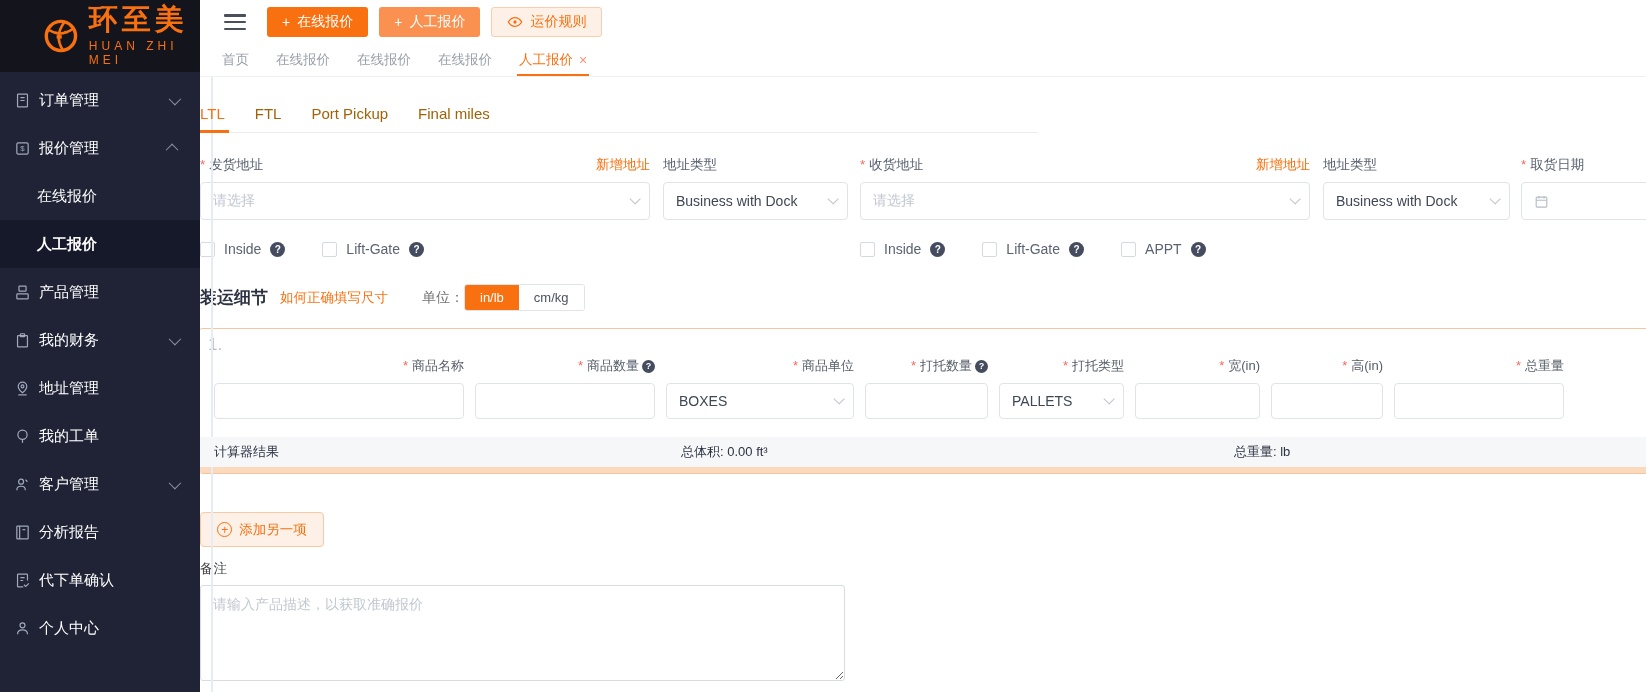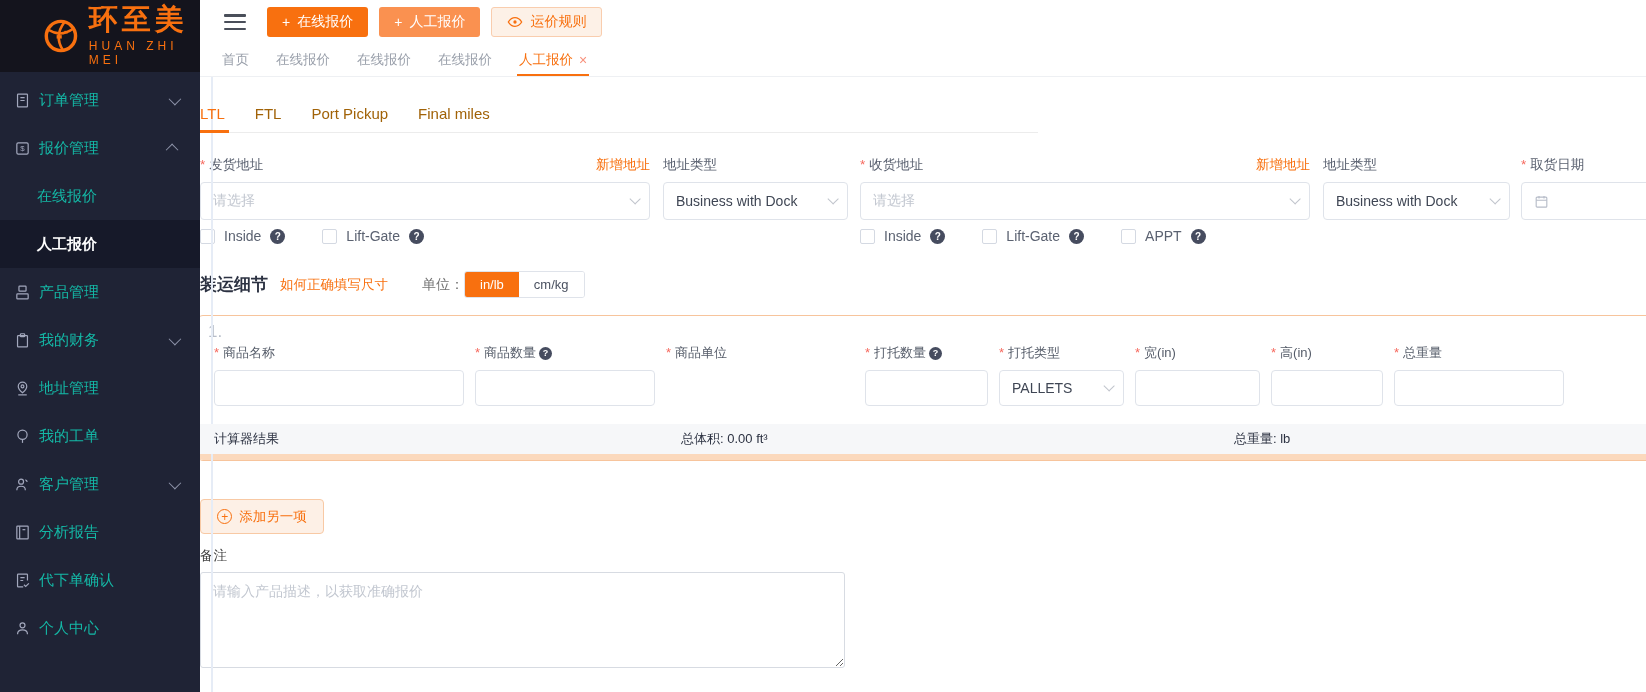--- a/index.html
+++ b/index.html
@@ -6,21 +6,21 @@
   html,body { width:1646px; height:692px; overflow:hidden; }
   body { display:flex; font-family:"Liberation Sans", sans-serif; background:#fff; }
 
   
   .sidebar { width:200px; flex-shrink:0; background:#1f2335; display:flex; flex-direction:column; }
   .logo { height:72px; background:#14141d; display:flex; align-items:center; padding-left:42px; gap:9px; flex-shrink:0; }
   .logo-text { display:flex; flex-direction:column; }
   .logo-cn { color:#f8700f; font-size:29px; font-weight:bold; letter-spacing:4px; line-height:1; }
   .logo-en { color:#f8700f; font-size:12px; letter-spacing:4px; margin-top:5px; }
   .side-menu { flex:1; padding-top:4px; }
-  .side-item { height:48px; display:flex; align-items:center; padding-left:14px; color:#14b8a6; font-size:15px; cursor:pointer; position:relative; }
+  .side-item { height:48px; display:flex; align-items:center; padding-left:14px; color:#ffffff; font-size:15px; cursor:pointer; position:relative; }
   .side-item .side-icon { width:17px; height:17px; margin-right:8px; display:flex; align-items:center; justify-content:center; flex-shrink:0; }
   .side-item .side-icon svg { width:17px; height:17px; }
   .side-item.child { padding-left:37px; }
   .side-item.active { background:#161929; color:#ffffff; font-weight:bold; }
   .side-chev { margin-left:auto; margin-right:22px; width:9px; height:9px; border-right:1.6px solid #8f95ab; border-bottom:1.6px solid #8f95ab; }
   .side-chev.down { transform:rotate(45deg) translateY(-2px); }
   .side-chev.up { transform:rotate(-135deg) translateY(-2px); }
 
   
   .right { flex:1; display:flex; flex-direction:column; min-width:0; background:#fff; }
@@ -60,42 +60,42 @@
   .c3 { width:450px; margin-left:12px; }
   .c4 { width:187px; margin-left:13px; }
   .c5 { width:200px; margin-left:11px; }
   .sel, .inp { height:38px; border:1px solid #dfe3ea; border-radius:4px; background:#fff; display:flex; align-items:center; padding:0 12px; font-size:14px; cursor:pointer; }
   .sel .ph { color:#c2c7d0; }
   .sel .val { color:#3f4654; }
   .caret { margin-left:auto; width:8px; height:8px; border-right:1.5px solid #c0c4cc; border-bottom:1.5px solid #c0c4cc; transform:rotate(45deg) translateY(-3px); flex-shrink:0; }
   .cal-svg { width:15px; height:15px; flex-shrink:0; }
 
   
-  .opt-row { display:flex; margin-top:8px; }
+  .opt-row { display:flex; margin-top:21px; }
   .opt-group { display:flex; gap:37px; }
   .opt-group.left { width:660px; flex-shrink:0; }
   .opt { display:flex; align-items:center; gap:9px; font-size:14px; color:#5b6271; cursor:pointer; }
   .cb { width:15px; height:15px; border:1px solid #d4d9e2; border-radius:2px; background:#fff; flex-shrink:0; }
   .qmark { width:15px; height:15px; border-radius:50%; background:#464c5f; color:#fff; font-size:10px; display:flex; align-items:center; justify-content:center; font-weight:bold; }
 
   
   .ship-head { margin-top:27px; display:flex; align-items:center; }
   .ship-title { font-size:17px; font-weight:bold; color:#2c3242; }
   .ship-help { font-size:13.5px; color:#f8700f; margin-left:12px; cursor:pointer; }
   .unit-label { font-size:14px; color:#737373; margin-left:34px; }
   .unit-toggle { display:flex; border:1px solid #dfe3ea; border-radius:3px; overflow:hidden; height:27px; }
   .useg { padding:0 15px; font-size:13px; display:flex; align-items:center; cursor:pointer; color:#4a5160; background:#fff; }
   .useg.active { background:#f8700f; color:#fff; }
 
   
   .item-card { margin-top:17px; margin-left:-3px; width:1600px; border:1px solid #f7c49c; border-radius:6px; background:#fff; overflow:hidden; }
   .item-no { color:#b7bdc9; font-size:17px; padding:6px 0 0 10px; }
   .fields { display:flex; padding:0 16px; margin-top:2px; }
   .fld { flex-shrink:0; margin-right:11px; }
-  .fld .flbl { font-size:13px; color:#555c69; height:18px; display:flex; align-items:center; gap:3px; white-space:nowrap; }
+  .fld .flbl { font-size:13px; color:#555c69; height:18px; display:flex; align-items:center; gap:3px; white-space:nowrap;justify-content:flex-end; }
   .fld .finp { margin-top:8px; height:36px; }
   .fld .qmark { width:13px; height:13px; font-size:9px; }
   .w0{width:250px}.w1{width:180px}.w2{width:188px}.w3{width:123px}.w4{width:125px}.w5{width:112px}.w6{width:125px}.w7{width:112px}.w8{width:170px}
   .calc-bar { margin-top:18px; height:30px; background:#f6f7f9; position:relative; font-size:13px; color:#2c3242; }
   .calc-bar span { position:absolute; top:50%; transform:translateY(-50%); white-space:nowrap; }
   .calc-result { left:16px; }
   .calc-volume { left:483px; }
   .calc-weight { left:1036px; }
   .card-strip { height:6px; background:#fbd9bd; }
 
@@ -398,20 +398,24 @@
           <div class="flbl">
               <span class="req">商品数量</span>
               <span class="qmark">?</span>
             </div>
           <div class="inp finp"></div>
         </div>
         <div class="fld w2">
           <div class="flbl">
               <span class="req">商品单位</span>
             </div>
+          <div class="sel finp">
+            <span class="val">BOXES</span>
+            <span class="caret"></span>
+          </div>
         </div>
         <div class="fld w3">
           <div class="flbl">
               <span class="req">打托数量</span>
               <span class="qmark">?</span>
             </div>
           <div class="inp finp"></div>
         </div>
         <div class="fld w4">
           <div class="flbl">

